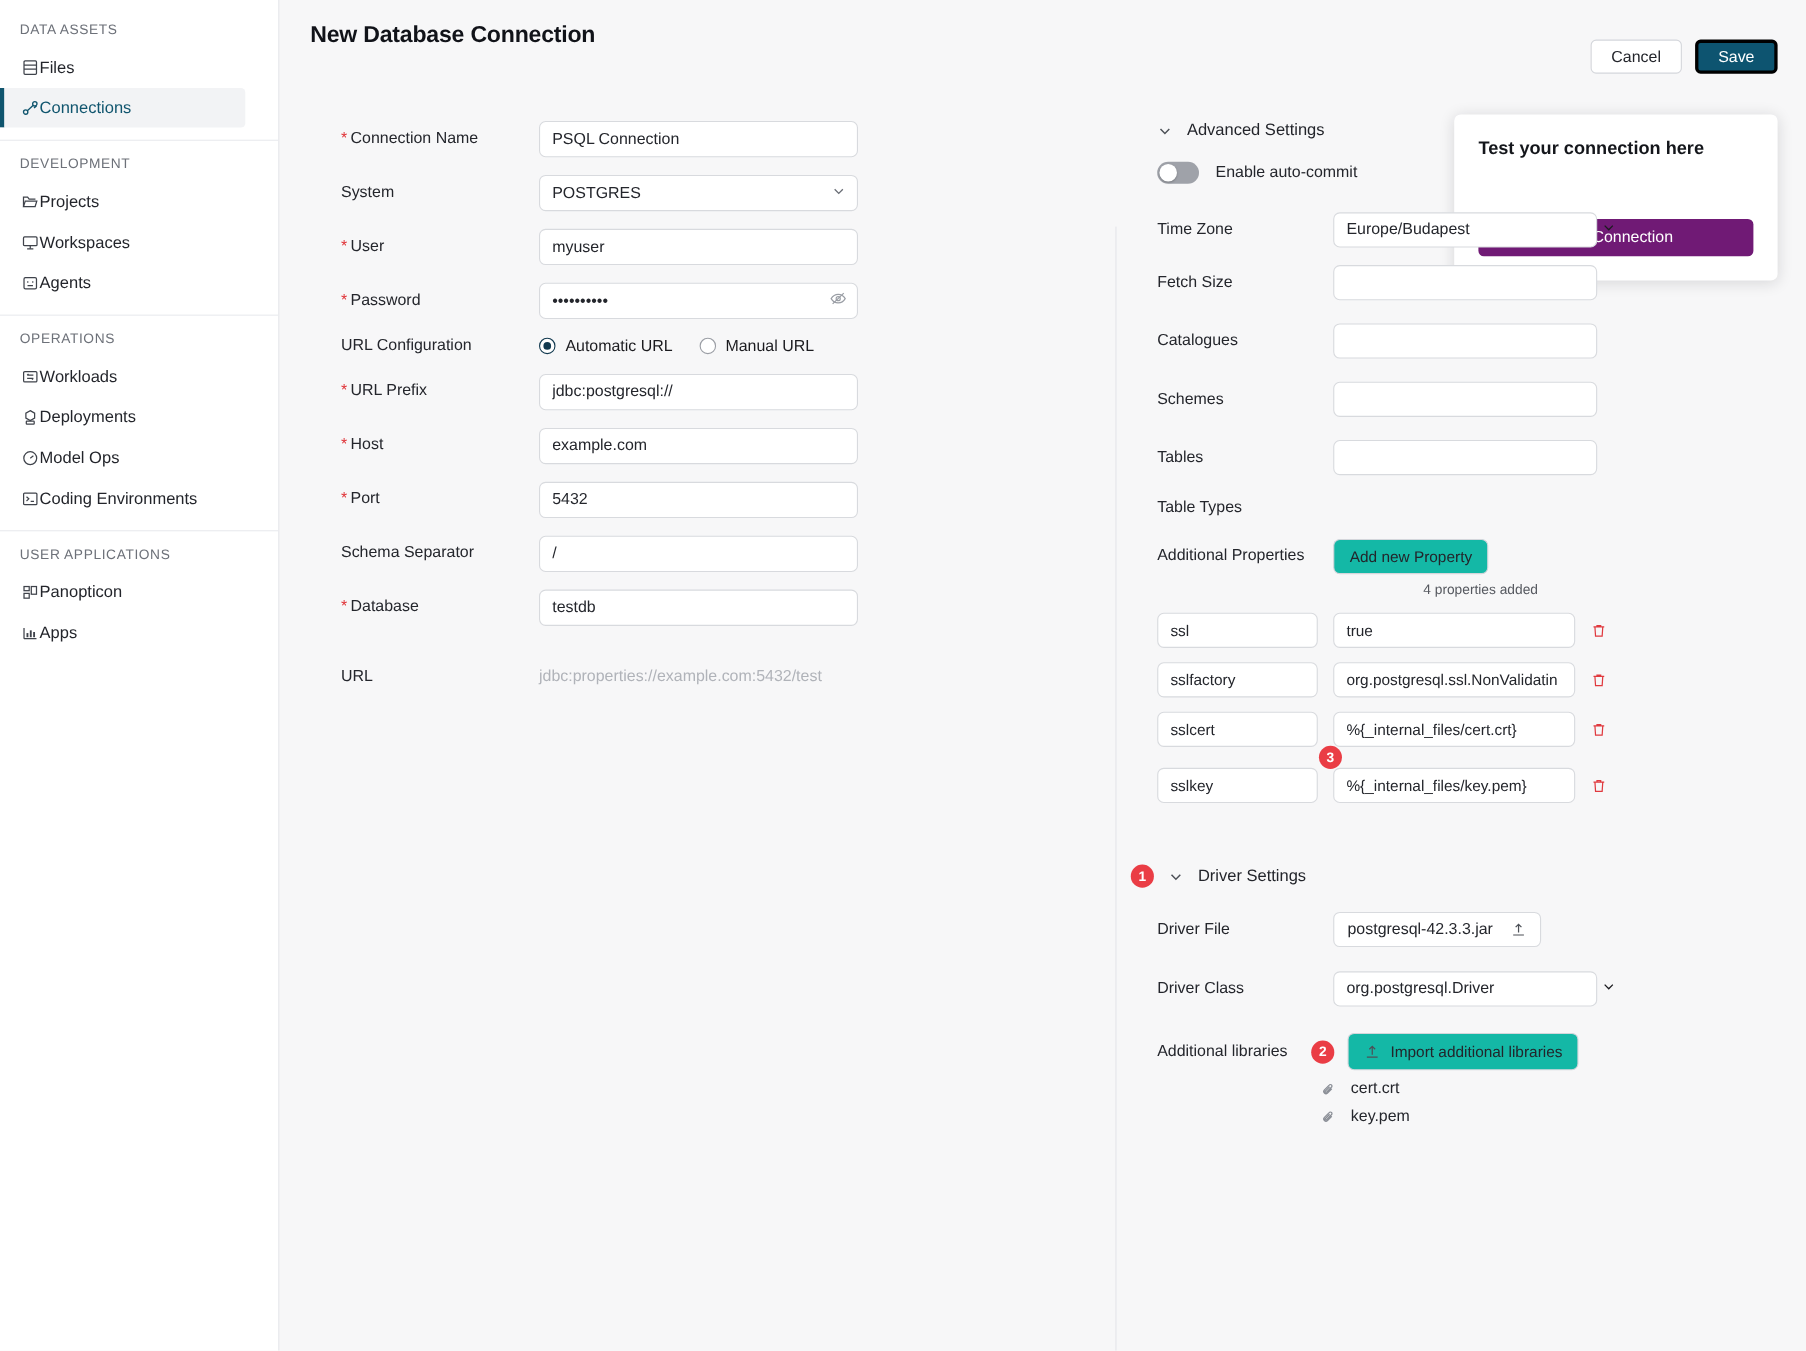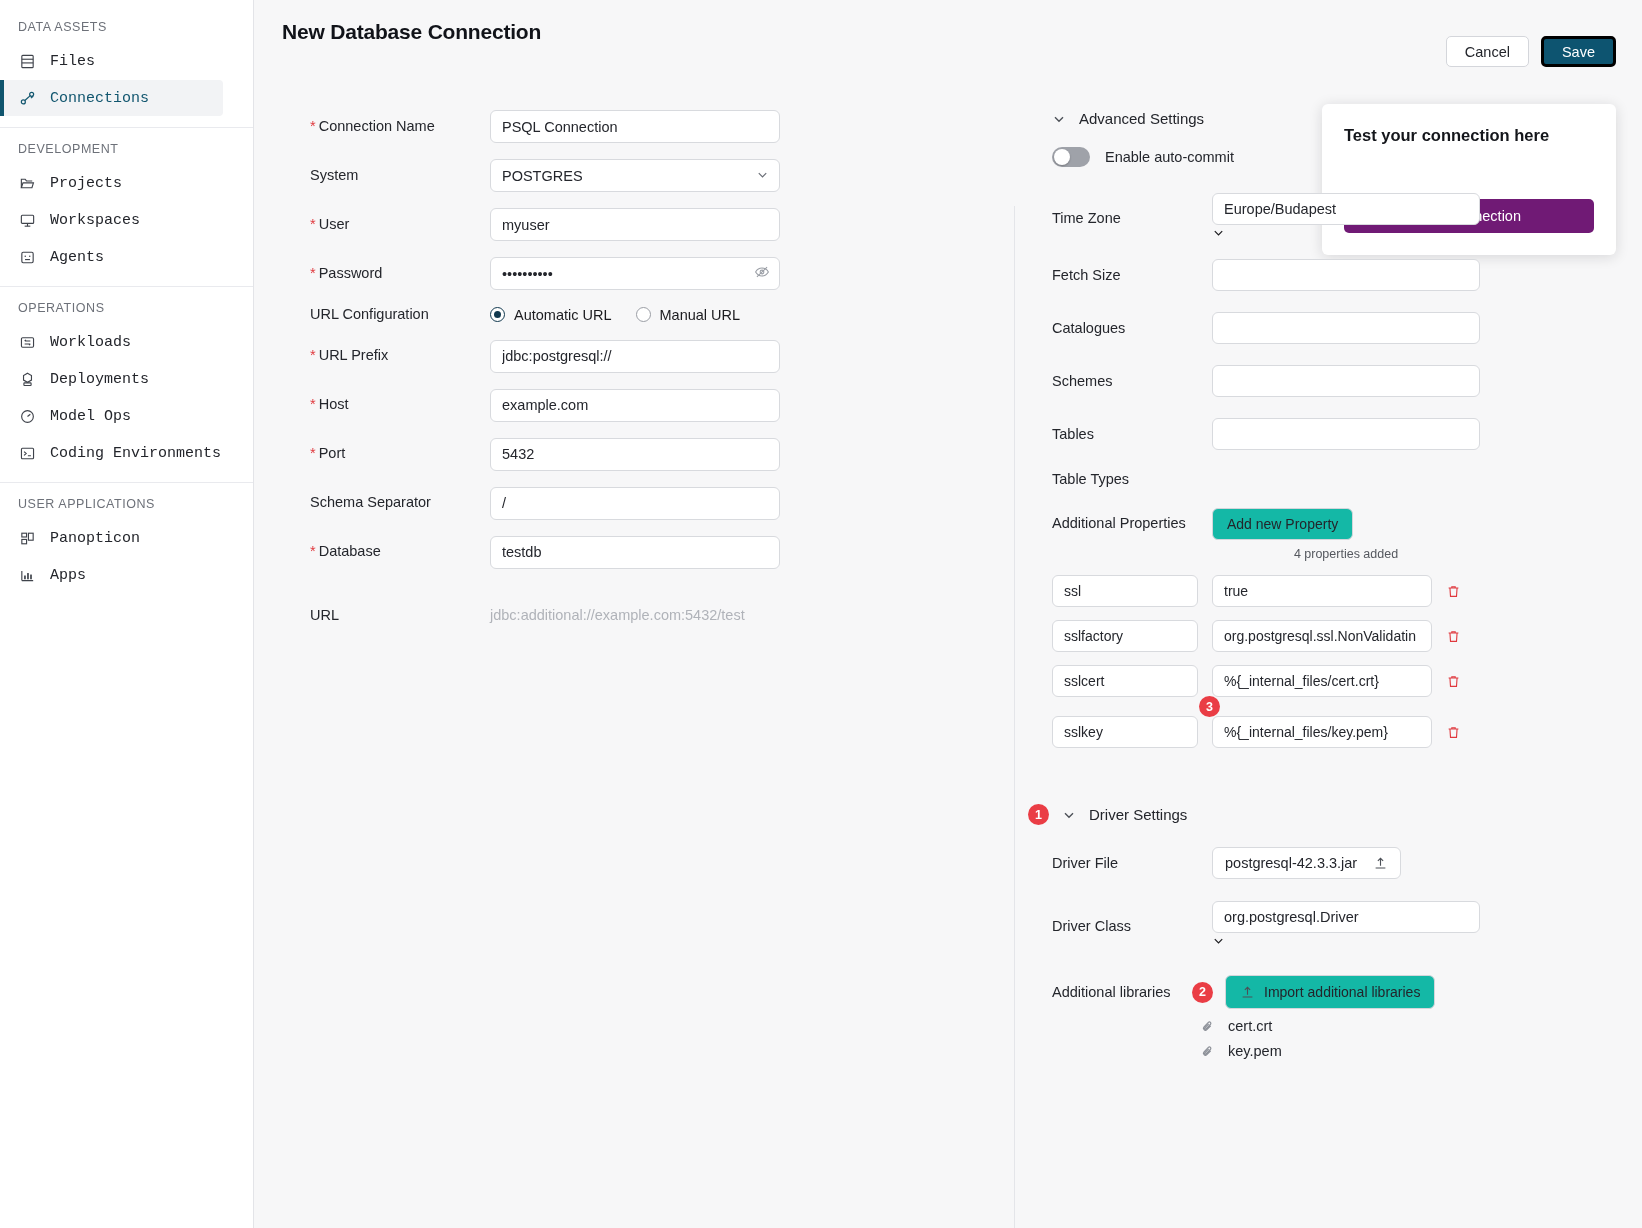--- a/index.html
+++ b/index.html
@@ -20,27 +20,26 @@
     border-right:1px solid #e3e4e8;
     padding-top:8px;
   }
   .side-group { border-bottom:1px solid #e9eaee; padding-bottom:10px; margin-bottom:2px; }
   .side-group:last-child { border-bottom:none; }
   .side-title {
     font-size:12.5px; letter-spacing:.55px; color:#6d7179;
     padding:12px 0 8px 18px; font-weight:400;
   }
   .side-item {
-    display:flex; align-items:center; gap:14px;
+    display:flex; align-items:center; 
     height:36px; padding-left:18px; margin:1px 30px 1px 0;
     border-radius:0 4px 4px 0;
     font-size:15px; color:#23252b; cursor:pointer;
     border-left:4px solid transparent;
     padding-left:14px;
-    font-family:Liberation Mono, monospace;
   }
   .side-item.active {
     background:#f2f3f5; border-left:4px solid #10556e; color:#10556e;
   }
   .side-item .ic { width:18px; height:18px; display:inline-flex; align-items:center; justify-content:center; color:#3f434b; flex:0 0 18px; }
   .side-item.active .ic { color:#10556e; }
 
   
   .main { flex:1; height:1228px; position:relative; overflow:hidden; }
   .crumb {
@@ -106,21 +105,21 @@
 
   .toggle-row { display:flex; align-items:center; gap:15px; margin:0 0 26px 8px; }
   .toggle {
     width:38px; height:20px; border-radius:10px; background:#9fa2a9; position:relative; cursor:pointer; flex:0 0 38px;
   }
   .toggle .knob { position:absolute; top:2px; left:2px; width:16px; height:16px; border-radius:50%; background:#fff; box-shadow:0 1px 2px rgba(0,0,0,.25); }
   .toggle-lbl { font-size:14.5px; color:#24262c; }
 
   .rlbl { width:160px; min-width:160px; font-size:14.5px; color:#24262c; }
   .rctrl { width:268px; }
-  .rinp { width:268px; height:32px; border:1px solid #d8dade; border-radius:6px; background:#fff; font-size:14.5px; color:#24262c; padding:0 11px; font-family:"Liberation Sans", sans-serif; outline:none; }
+  .rinp { width:240px; height:32px; border:1px solid #d8dade; border-radius:6px; background:#fff; font-size:14.5px; color:#24262c; padding:0 11px; font-family:"Liberation Sans", sans-serif; outline:none; }
   .rinp::placeholder { color:#a9acb3; }
   .rsel-wrap { position:relative; width:268px; }
 
   .btn-outline {
     background:#14b8a6; border:1px solid #d4d6db; border-radius:6px;
     font-size:14px; color:#23252b; height:32px; padding:0 14px;
     display:inline-flex; align-items:center; gap:9px; cursor:pointer;
     font-family:"Liberation Sans", sans-serif;
   }
   .props-note { font-size:12.5px; color:#55585f; text-align:center; width:268px; margin-top:7px; }
@@ -399,21 +398,21 @@
         <div class="row">
           <div class="lbl"><span class="req">*</span><span>Database</span></div>
           <div class="ctrl">
             <input class="inp" value="testdb" style="">
           </div>
         </div>
 
         <div class="row" style="margin-top:38px;">
           <div class="lbl">URL</div>
           <div class="ctrl">
-            <div class="url-static">jdbc:additional://example.com:5432/test</div>
+            <div class="url-static">jdbc:properties://example.com:5432/test</div>
           </div>
         </div>
 
       </div>
 
       <div class="col-right">
 
         <div class="collapse-head" style="margin-top:52px;">
           <span class="cchev">
             <svg width="14" height="14" viewBox="0 0 14 14" fill="none" stroke="currentColor" stroke-width="1.35">

